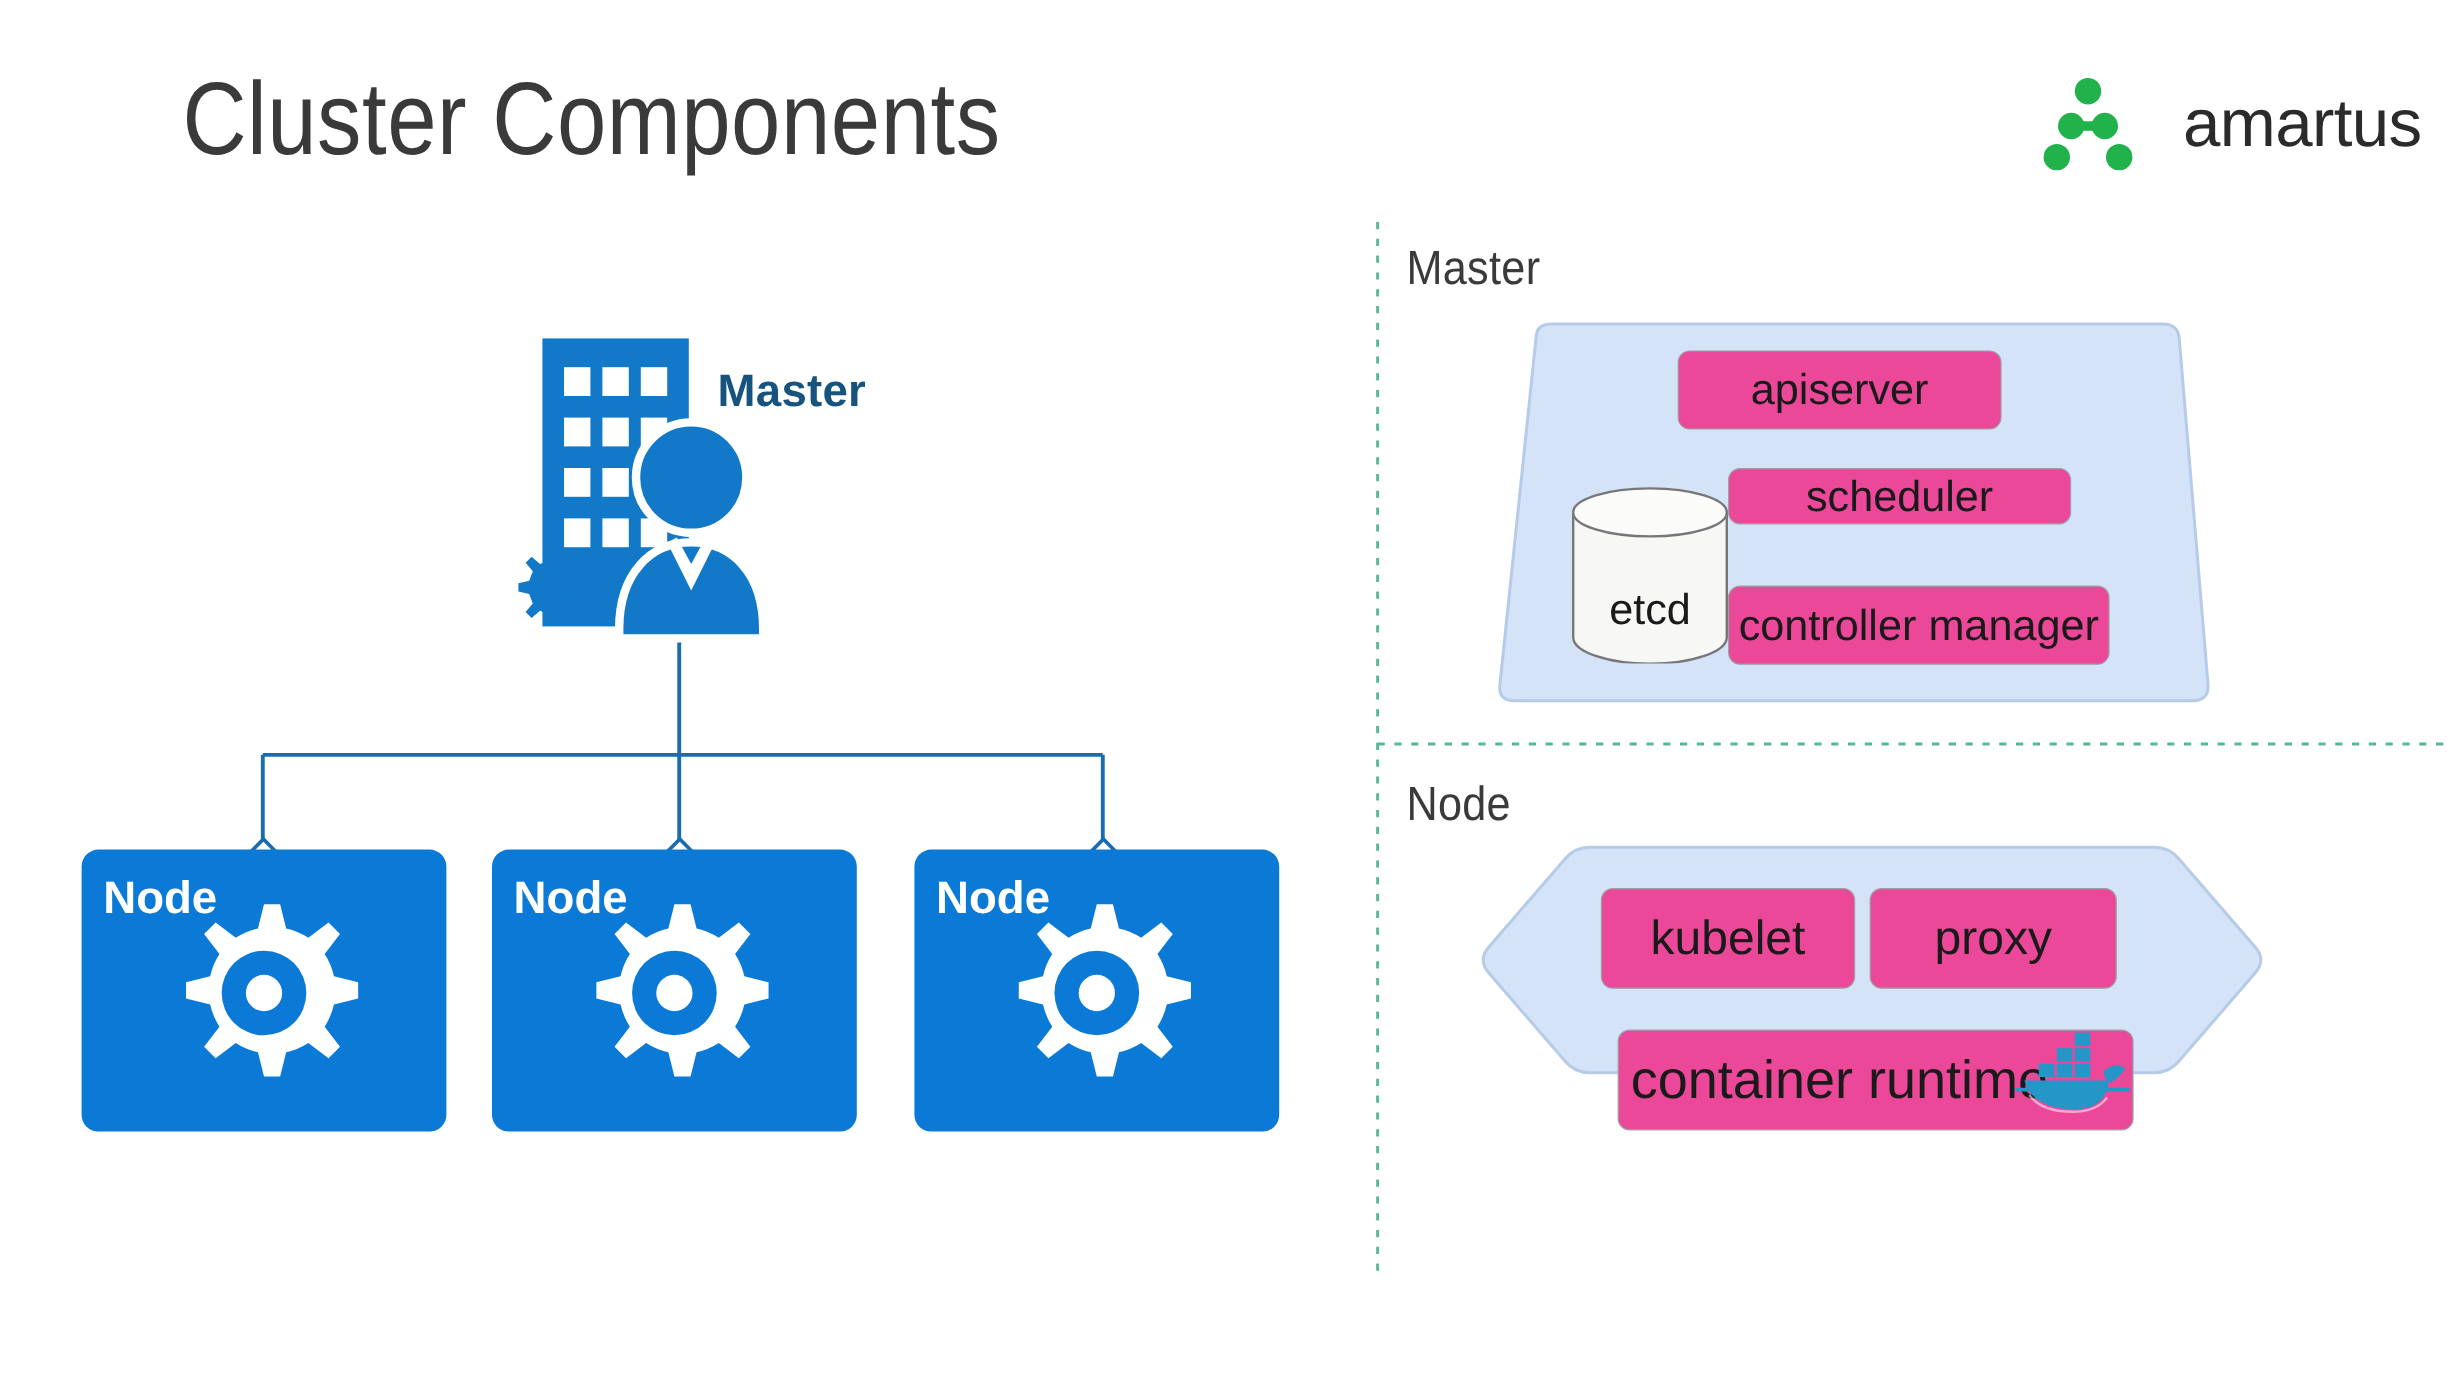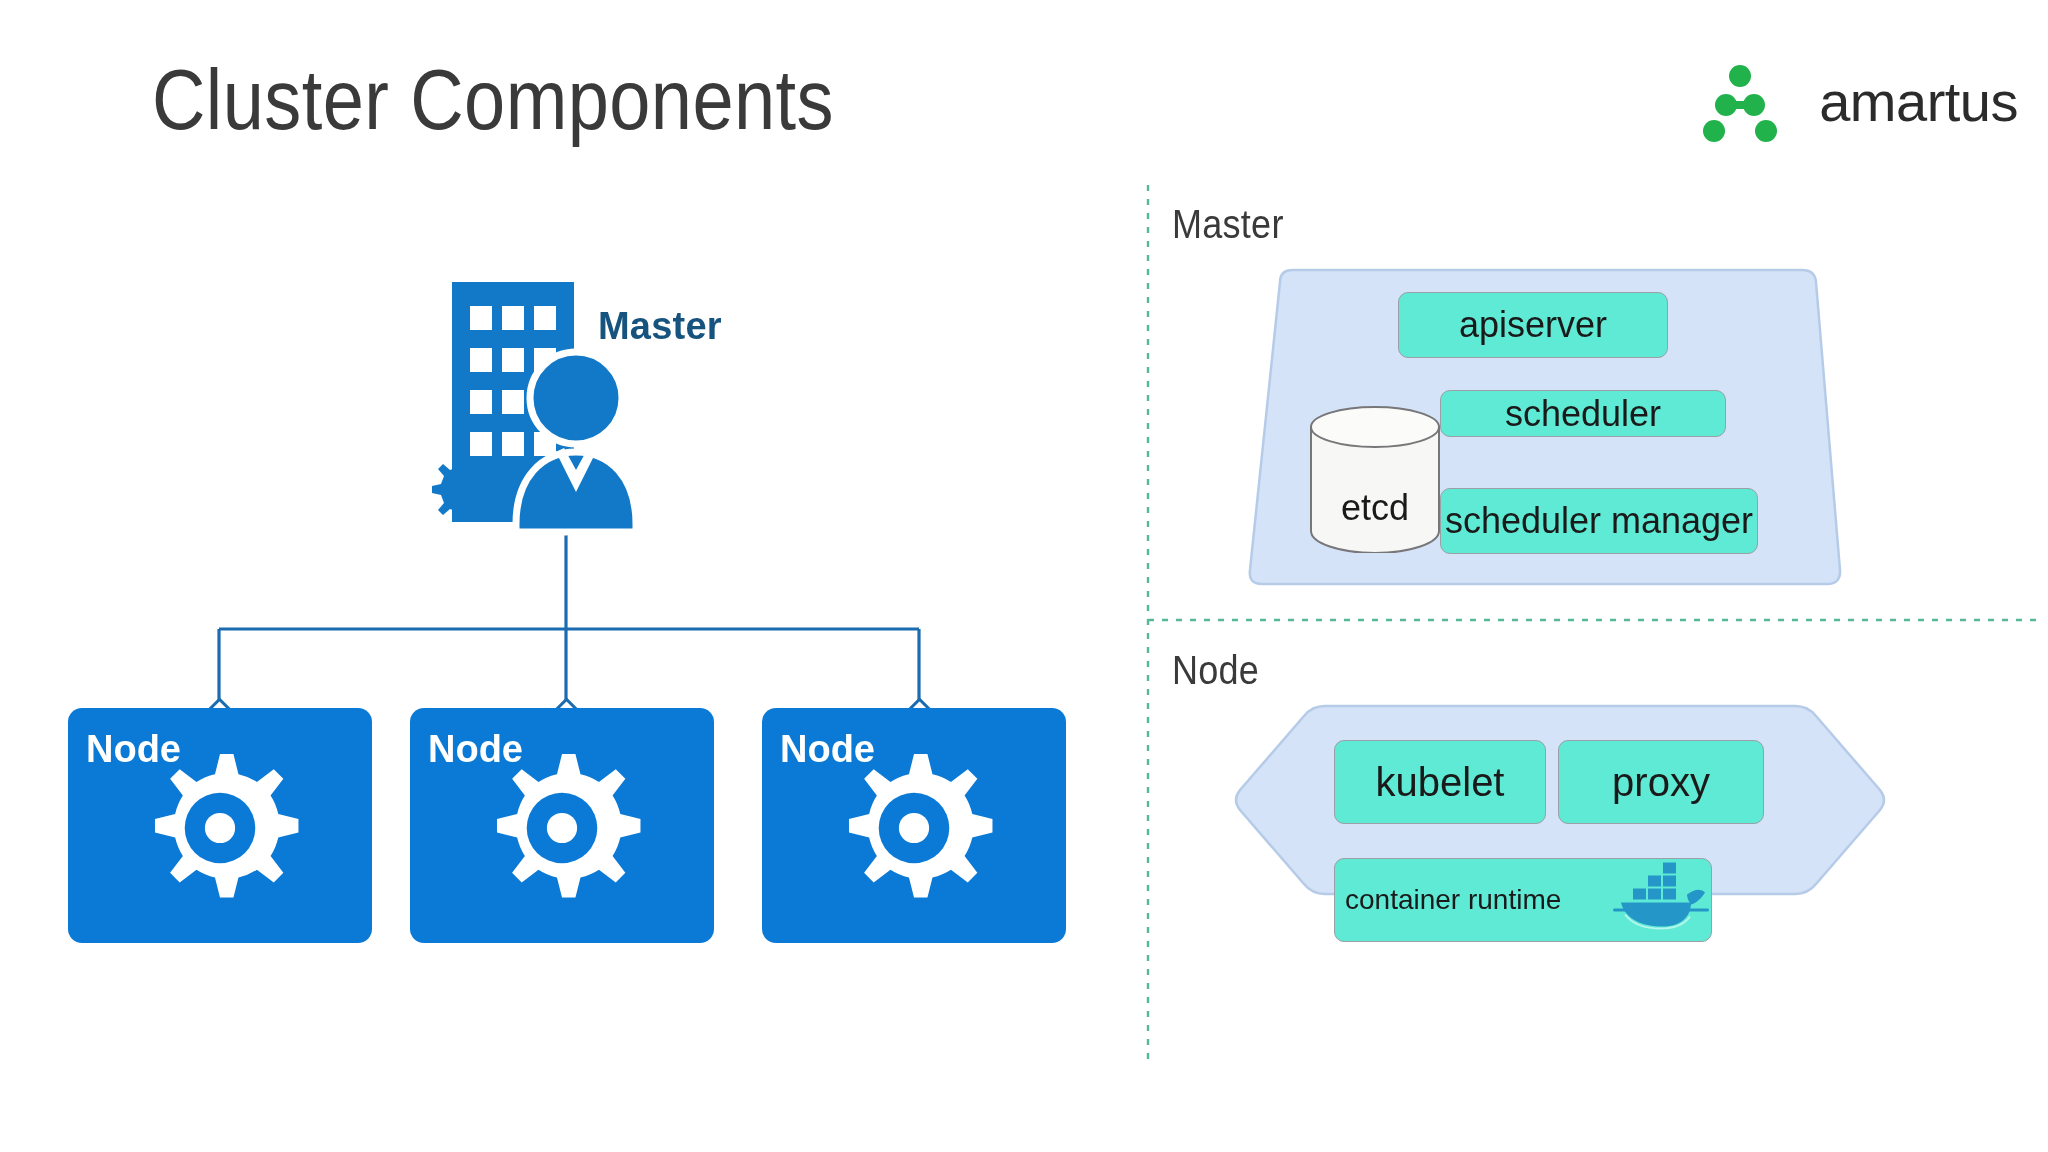--- a/index.html
+++ b/index.html
@@ -109,21 +109,21 @@
     color: #3a3a3a;
     transform: scaleX(0.90);
     transform-origin: left top;
     letter-spacing: 0.3px;
   }
   #master-section-title { left: 32px; top: 202px; }
   #node-section-title   { left: 32px; top: 648px; }
 
   .comp-box {
     position: absolute;
-    background: #5eead4;
+    background: #ec4899;
     border: 1.6px solid #9aa0a6;
     border-radius: 10px;
     display: flex;
     align-items: center;
     justify-content: center;
     color: #1a1a1a;
     font-family: "Liberation Sans", sans-serif;
     font-size: 36px;
     font-weight: 400;
     box-sizing: border-box;
@@ -131,22 +131,22 @@
 
   
   #box-apiserver          { left: 258px; top: 292px; width: 270px; height: 66px; }
   #box-scheduler          { left: 300px; top: 390px; width: 286px; height: 47px; }
   #box-controller-manager { left: 300px; top: 488px; width: 318px; height: 66px; }
 
   
   #box-kubelet { left: 194px; top: 740px; width: 212px; height: 84px; font-size: 40px; }
   #box-proxy   { left: 418px; top: 740px; width: 206px; height: 84px; font-size: 40px; }
   #box-container-runtime {
-    left: 194px; top: 858px; width: 378px; height: 84px;
-    font-size: 28px; justify-content: flex-start; padding-left: 10px;
+    left: 208px; top: 858px; width: 430px; height: 84px;
+    font-size: 45px; justify-content: flex-start; padding-left: 10px;
   }
   #box-container-runtime .ctr-label { white-space: nowrap; }
   #box-container-runtime .docker-icon {
     position: absolute; right: 2px; top: 50%;
     transform: translateY(-50%);
   }
 
   .etcd-wrap {
     position: absolute;
     left: 167px;
@@ -292,21 +292,21 @@
   <div class="etcd-wrap">
     <svg width="136" height="148" viewBox="0 0 136 148" aria-hidden="true">
       <path d="M4 22 L4 126 A64 22 0 0 0 132 126 L132 22 Z" fill="#f7f7f5" stroke="#77777a" stroke-width="2"></path>
       <ellipse cx="68" cy="22" rx="64" ry="20" fill="#fbfbfa" stroke="#77777a" stroke-width="2"></ellipse>
     </svg>
     <div class="etcd-label">etcd</div>
   </div>
 
   <div class="comp-box" id="box-apiserver">apiserver</div>
   <div class="comp-box" id="box-scheduler">scheduler</div>
-  <div class="comp-box" id="box-controller-manager">scheduler manager</div>
+  <div class="comp-box" id="box-controller-manager">controller manager</div>
 
   <div class="comp-box" id="box-proxy">proxy</div>
   <div class="comp-box" id="box-kubelet">kubelet</div>
 
   <div class="comp-box" id="box-container-runtime">
     <span class="ctr-label">container runtime</span>
     <span class="docker-icon">
       <svg width="96" height="76" viewBox="0 0 96 76" aria-hidden="true">
         <g fill="#2496c8">
 

